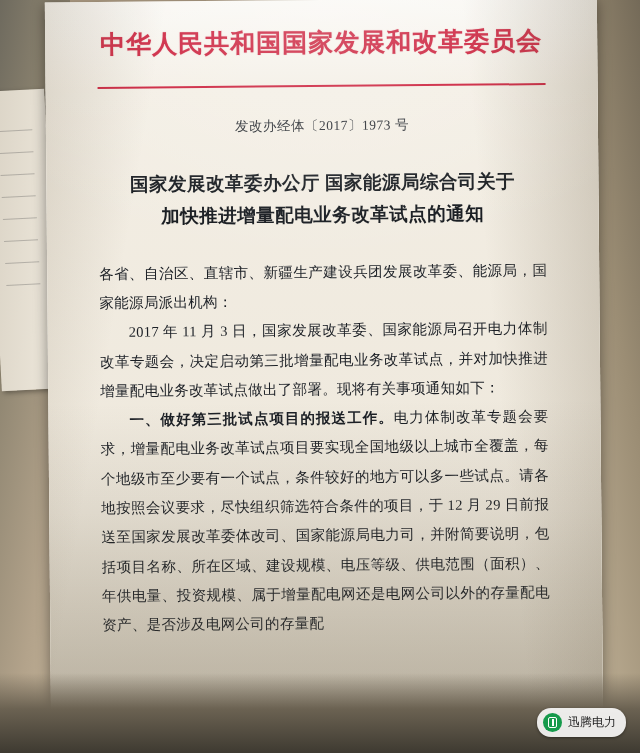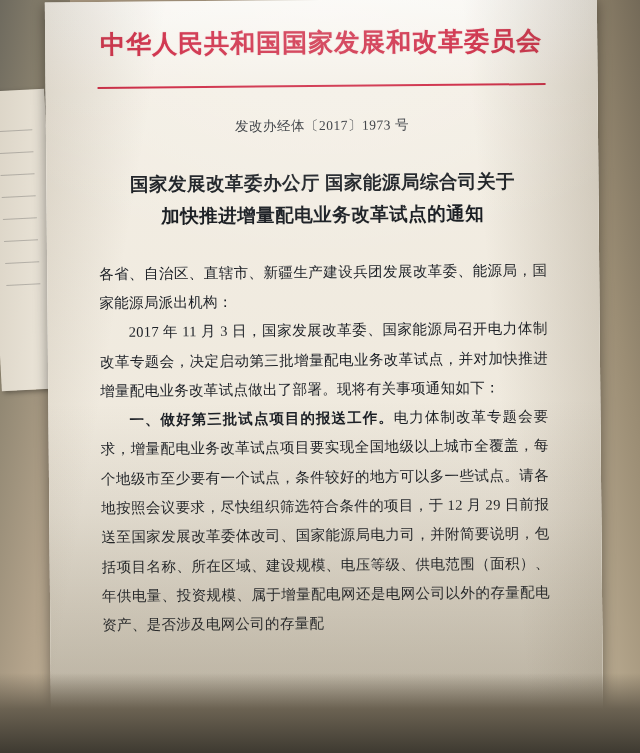--- a/index.html
+++ b/index.html
@@ -220,14 +220,18 @@
         <p class="indent">2017 年 11 月 3 日，国家发展改革委、国家能源局召开电力体制改革专题会，决定启动第三批增量配电业务改革试点，并对加快推进增量配电业务改革试点做出了部署。现将有关事项通知如下：</p>
         <p class="indent"><span class="bold">一、做好第三批试点项目的报送工作。</span>电力体制改革专题会要求，增量配电业务改革试点项目要实现全国地级以上城市全覆盖，每个地级市至少要有一个试点，条件较好的地方可以多一些试点。请各地按照会议要求，尽快组织筛选符合条件的项目，于 12 月 29 日前报送至国家发展改革委体改司、国家能源局电力司，并附简要说明，包括项目名称、所在区域、建设规模、电压等级、供电范围（面积）、年供电量、投资规模、属于增量配电网还是电网公司以外的存量配电资产、是否涉及电网公司的存量配</p>
       </div>
 
     </div>
     <div class="page-shade"></div>
   </div>
 
   <div class="desk-bottom"></div>
 
+  <div class="badge">
+    <span class="logo"></span>
+    <span class="txt">迅腾电力</span>
+  </div>
 
 </div>
 
 </body></html>

